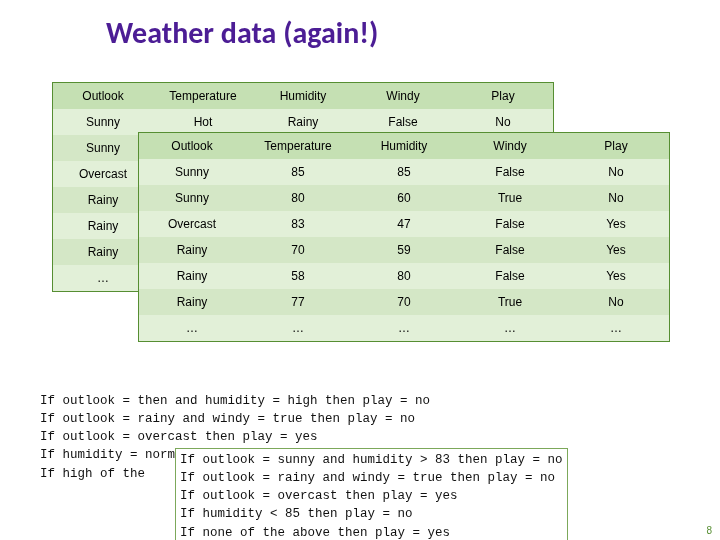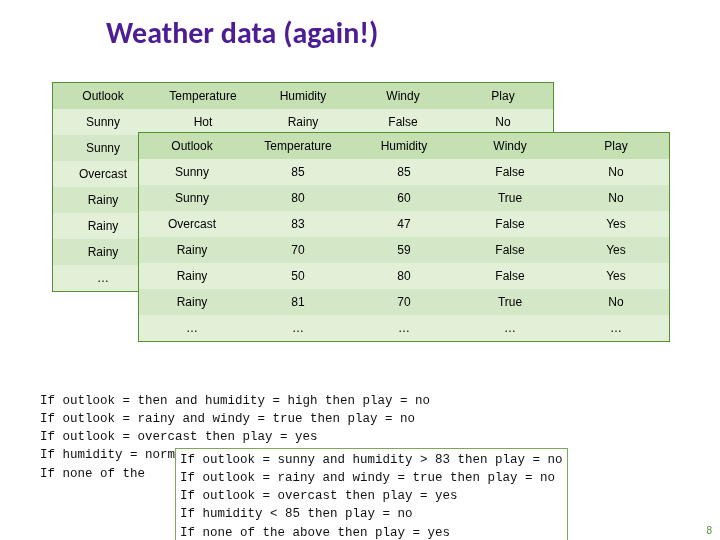--- a/index.html
+++ b/index.html
@@ -185,47 +185,47 @@
   </tr>
   <tr class="row-odd">
     <td>Rainy</td>
     <td>70</td>
     <td>59</td>
     <td>False</td>
     <td>Yes</td>
   </tr>
   <tr class="row-even">
     <td>Rainy</td>
-    <td>50</td>
+    <td>58</td>
     <td>80</td>
     <td>False</td>
     <td>Yes</td>
   </tr>
   <tr class="row-odd">
     <td>Rainy</td>
-    <td>81</td>
+    <td>77</td>
     <td>70</td>
     <td>True</td>
     <td>No</td>
   </tr>
   <tr class="row-even">
     <td>…</td>
     <td>…</td>
     <td>…</td>
     <td>…</td>
     <td>…</td>
   </tr>
 </tbody>
   </table>
 
 <div class="rules rules-a"><span>If outlook = then and humidity = high then play = no</span>
 <span>If outlook = rainy and windy = true then play = no</span>
 <span>If outlook = overcast then play = yes</span>
 <span>If humidity = normal then play = yes</span>
-<span>If none of the</span></div>
+<span>If high of the</span></div>
 
 <div class="rules rules-b"><span>If outlook = sunny and humidity &gt; 83 then play = no</span>
 <span>If outlook = rainy and windy = true then play = no</span>
 <span>If outlook = overcast then play = yes</span>
 <span>If humidity &lt; 85 then play = no</span>
 <span>If none of the above then play = yes</span></div>
 
 <div class="pagenum">8</div>
 
 </body></html>

